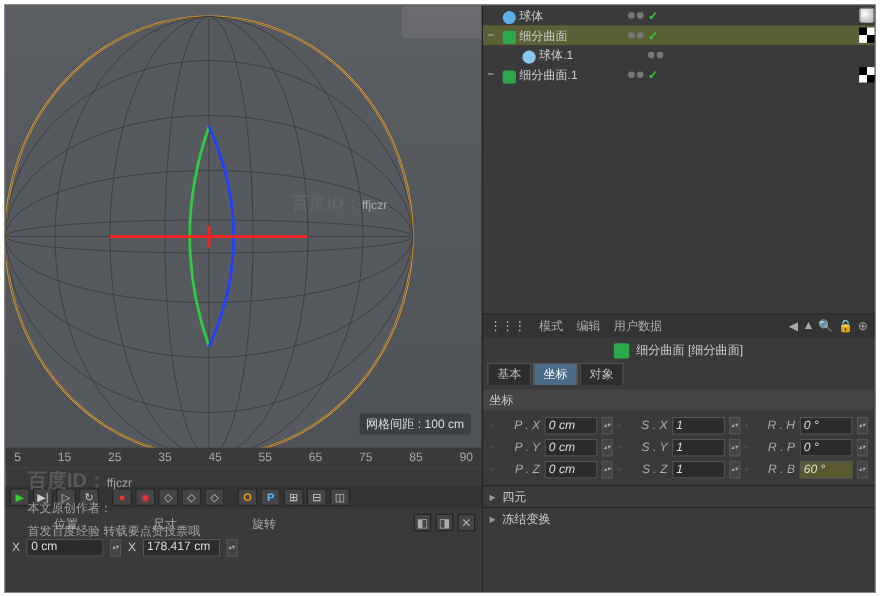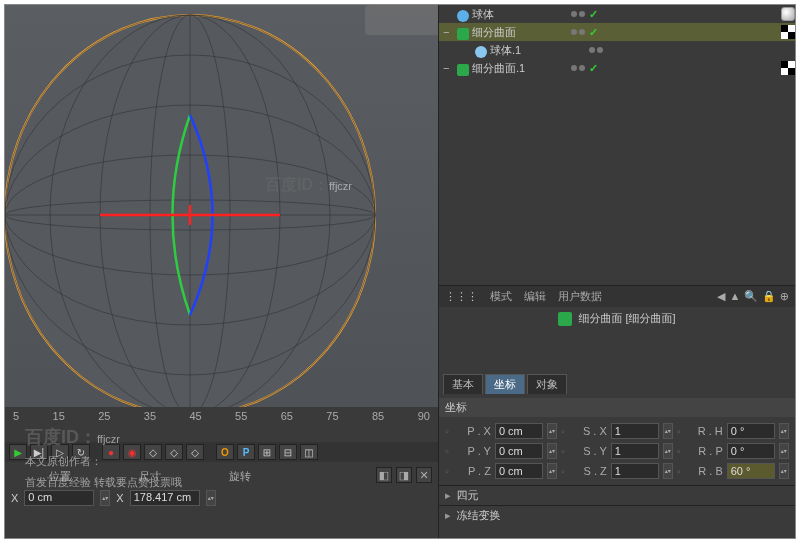--- a/index.html
+++ b/index.html
@@ -31,25 +31,25 @@
   .sel{background:#5a5f35;}
   .indent1{padding-left:22px;}
   
   .attr{position:absolute;left:433px;top:280px;right:0;bottom:0;background:#3a3a3a;border-left:1px solid #222;border-top:1px solid #222;display:flex;flex-direction:column;}
   .attr-menu{display:flex;align-items:center;gap:12px;padding:3px 6px;background:#333;}
   .attr-menu .sp{margin-left:auto;display:flex;gap:4px;}
   .menu-i{color:#aaa;cursor:pointer;}
   .obj-title{display:flex;align-items:center;gap:6px;padding:4px 6px;justify-content:center;}
   .obj-title .ic{width:14px;height:14px;background:#2aa84a;border-radius:2px;}
   .tabs{display:flex;gap:2px;padding:0 4px;}
-  .tab{padding:2px 8px;background:#2d2d2d;border:1px solid #555;border-bottom:none;color:#bbb;cursor:pointer;margin-top:44px;}
+  .tab{padding:2px 8px;background:#2d2d2d;border:1px solid #555;border-bottom:none;color:#bbb;cursor:pointer;}
   .tab.active{background:#4a6a88;color:#fff;}
   .section-h{background:#444;padding:2px 6px;margin-top:4px;}
   .coords{padding:4px 6px;}
-  .coord-row{display:flex;align-items:center;height:20px;gap:4px;}
+  .coord-row{display:flex;align-items:center;height:20px;gap:4px;font-style:italic;}
   .coord-row .lbl{width:38px;text-align:right;color:#aaa;}
   .num{width:48px;height:16px;background:#2b2b2b;border:1px solid #555;display:flex;align-items:center;padding:0 3px;color:#ddd;}
   .spin{width:10px;height:16px;background:#444;border:1px solid #555;display:flex;flex-direction:column;justify-content:center;align-items:center;font-size:6px;line-height:5px;color:#aaa;}
   .r90{background:#5a5a2e;}
   .collapse{display:flex;align-items:center;gap:6px;padding:2px 6px;border-top:1px solid #222;}
   .tri{color:#999;}
   
   .timeline{position:absolute;left:0;top:437px;width:433px;height:20px;background:#333;display:flex;align-items:center;gap:3px;padding:0 4px;}
   .tbtn{width:18px;height:16px;background:#444;border:1px solid #222;display:flex;align-items:center;justify-content:center;font-size:10px;cursor:pointer;}
   .tbtn.play{color:#3c3;}
@@ -84,20 +84,21 @@
         <line x1="0" y1="210" x2="370" y2="210"></line>
         <line x1="185" y1="10" x2="185" y2="410"></line>
       </g>
       <g stroke-width="2.5" fill="none">
         <path d="M185 110 Q150 210 185 310" stroke="#2ecc40"></path>
         <path d="M185 110 Q230 210 185 310" stroke="#2040ff"></path>
         <line x1="95" y1="210" x2="275" y2="210" stroke="#ff2020"></line>
         <line x1="185" y1="200" x2="185" y2="220" stroke="#ff2020"></line>
       </g>
     </svg>
+    <div class="grid-label">网格间距 : 100 cm</div>
     <div class="ruler">
       <span>5</span>
       <span>15</span>
       <span>25</span>
       <span>35</span>
       <span>45</span>
       <span>55</span>
       <span>65</span>
       <span>75</span>
       <span>85</span>

